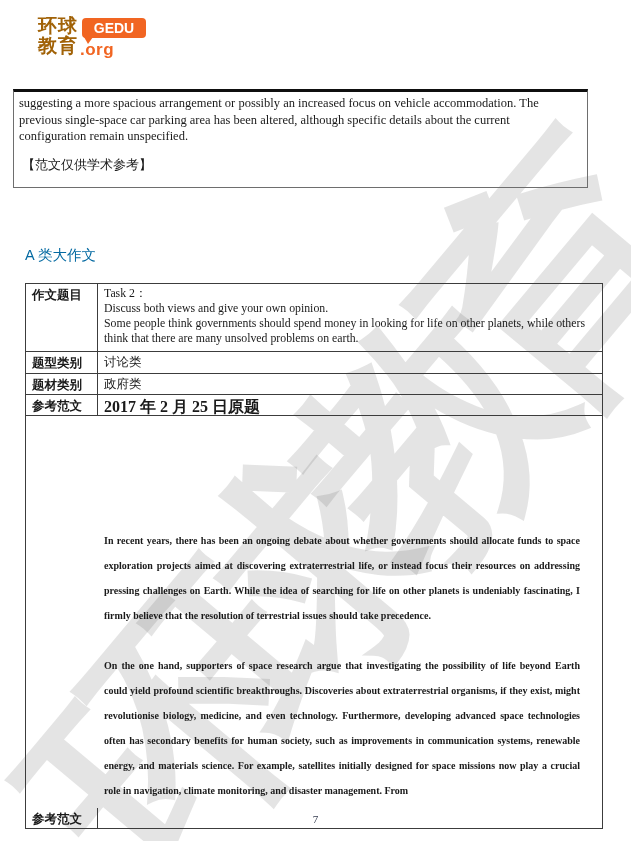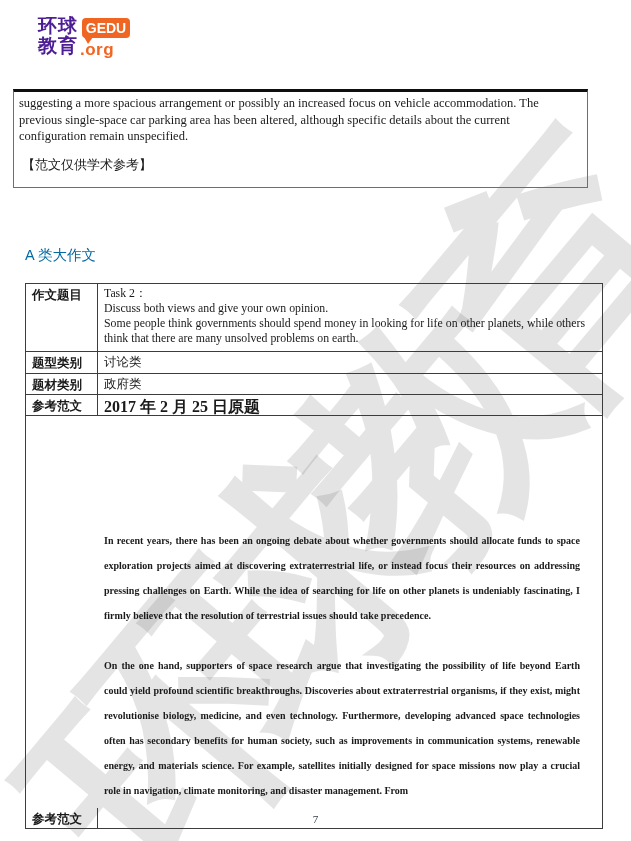--- a/index.html
+++ b/index.html
@@ -16,29 +16,29 @@
     font-size:250px;line-height:250px;letter-spacing:-45px;
     color:rgba(90,90,90,0.16);white-space:nowrap;z-index:0;
     pointer-events:none;
   }
   .content{position:relative;z-index:1;}
   
   .logo{position:absolute;left:38px;top:16px;width:100px;height:46px;}
   .logo-cn{
     position:absolute;left:0;top:0;
     font-family:"Liberation Sans","DejaVu Sans",sans-serif;
-    font-weight:bold;font-size:19px;line-height:20px;color:#4c1d95;
+    font-weight:bold;font-size:19px;line-height:20px;color:#a16207;
     letter-spacing:1px;
   }
   .gedu-badge{
     position:absolute;left:44px;top:2px;width:48px;height:18px;
     background:#f16522;color:#ffffff;border-radius:4px;
     font-family:"Liberation Sans","DejaVu Sans",sans-serif;
     font-weight:bold;font-size:14px;line-height:18px;text-align:center;
-    padding:1px 0;
+    padding:1px 8px;
   }
   .gedu-badge::after{
     content:"";position:absolute;left:2px;bottom:-6px;
     width:0;height:0;border-left:4px solid transparent;
     border-right:5px solid transparent;border-top:7px solid #f16522;
   }
   .org-suffix{
     position:absolute;left:42px;top:24px;
     font-family:"Liberation Sans","DejaVu Sans",sans-serif;
     font-weight:bold;font-size:17px;color:#f16522;letter-spacing:0.5px;

